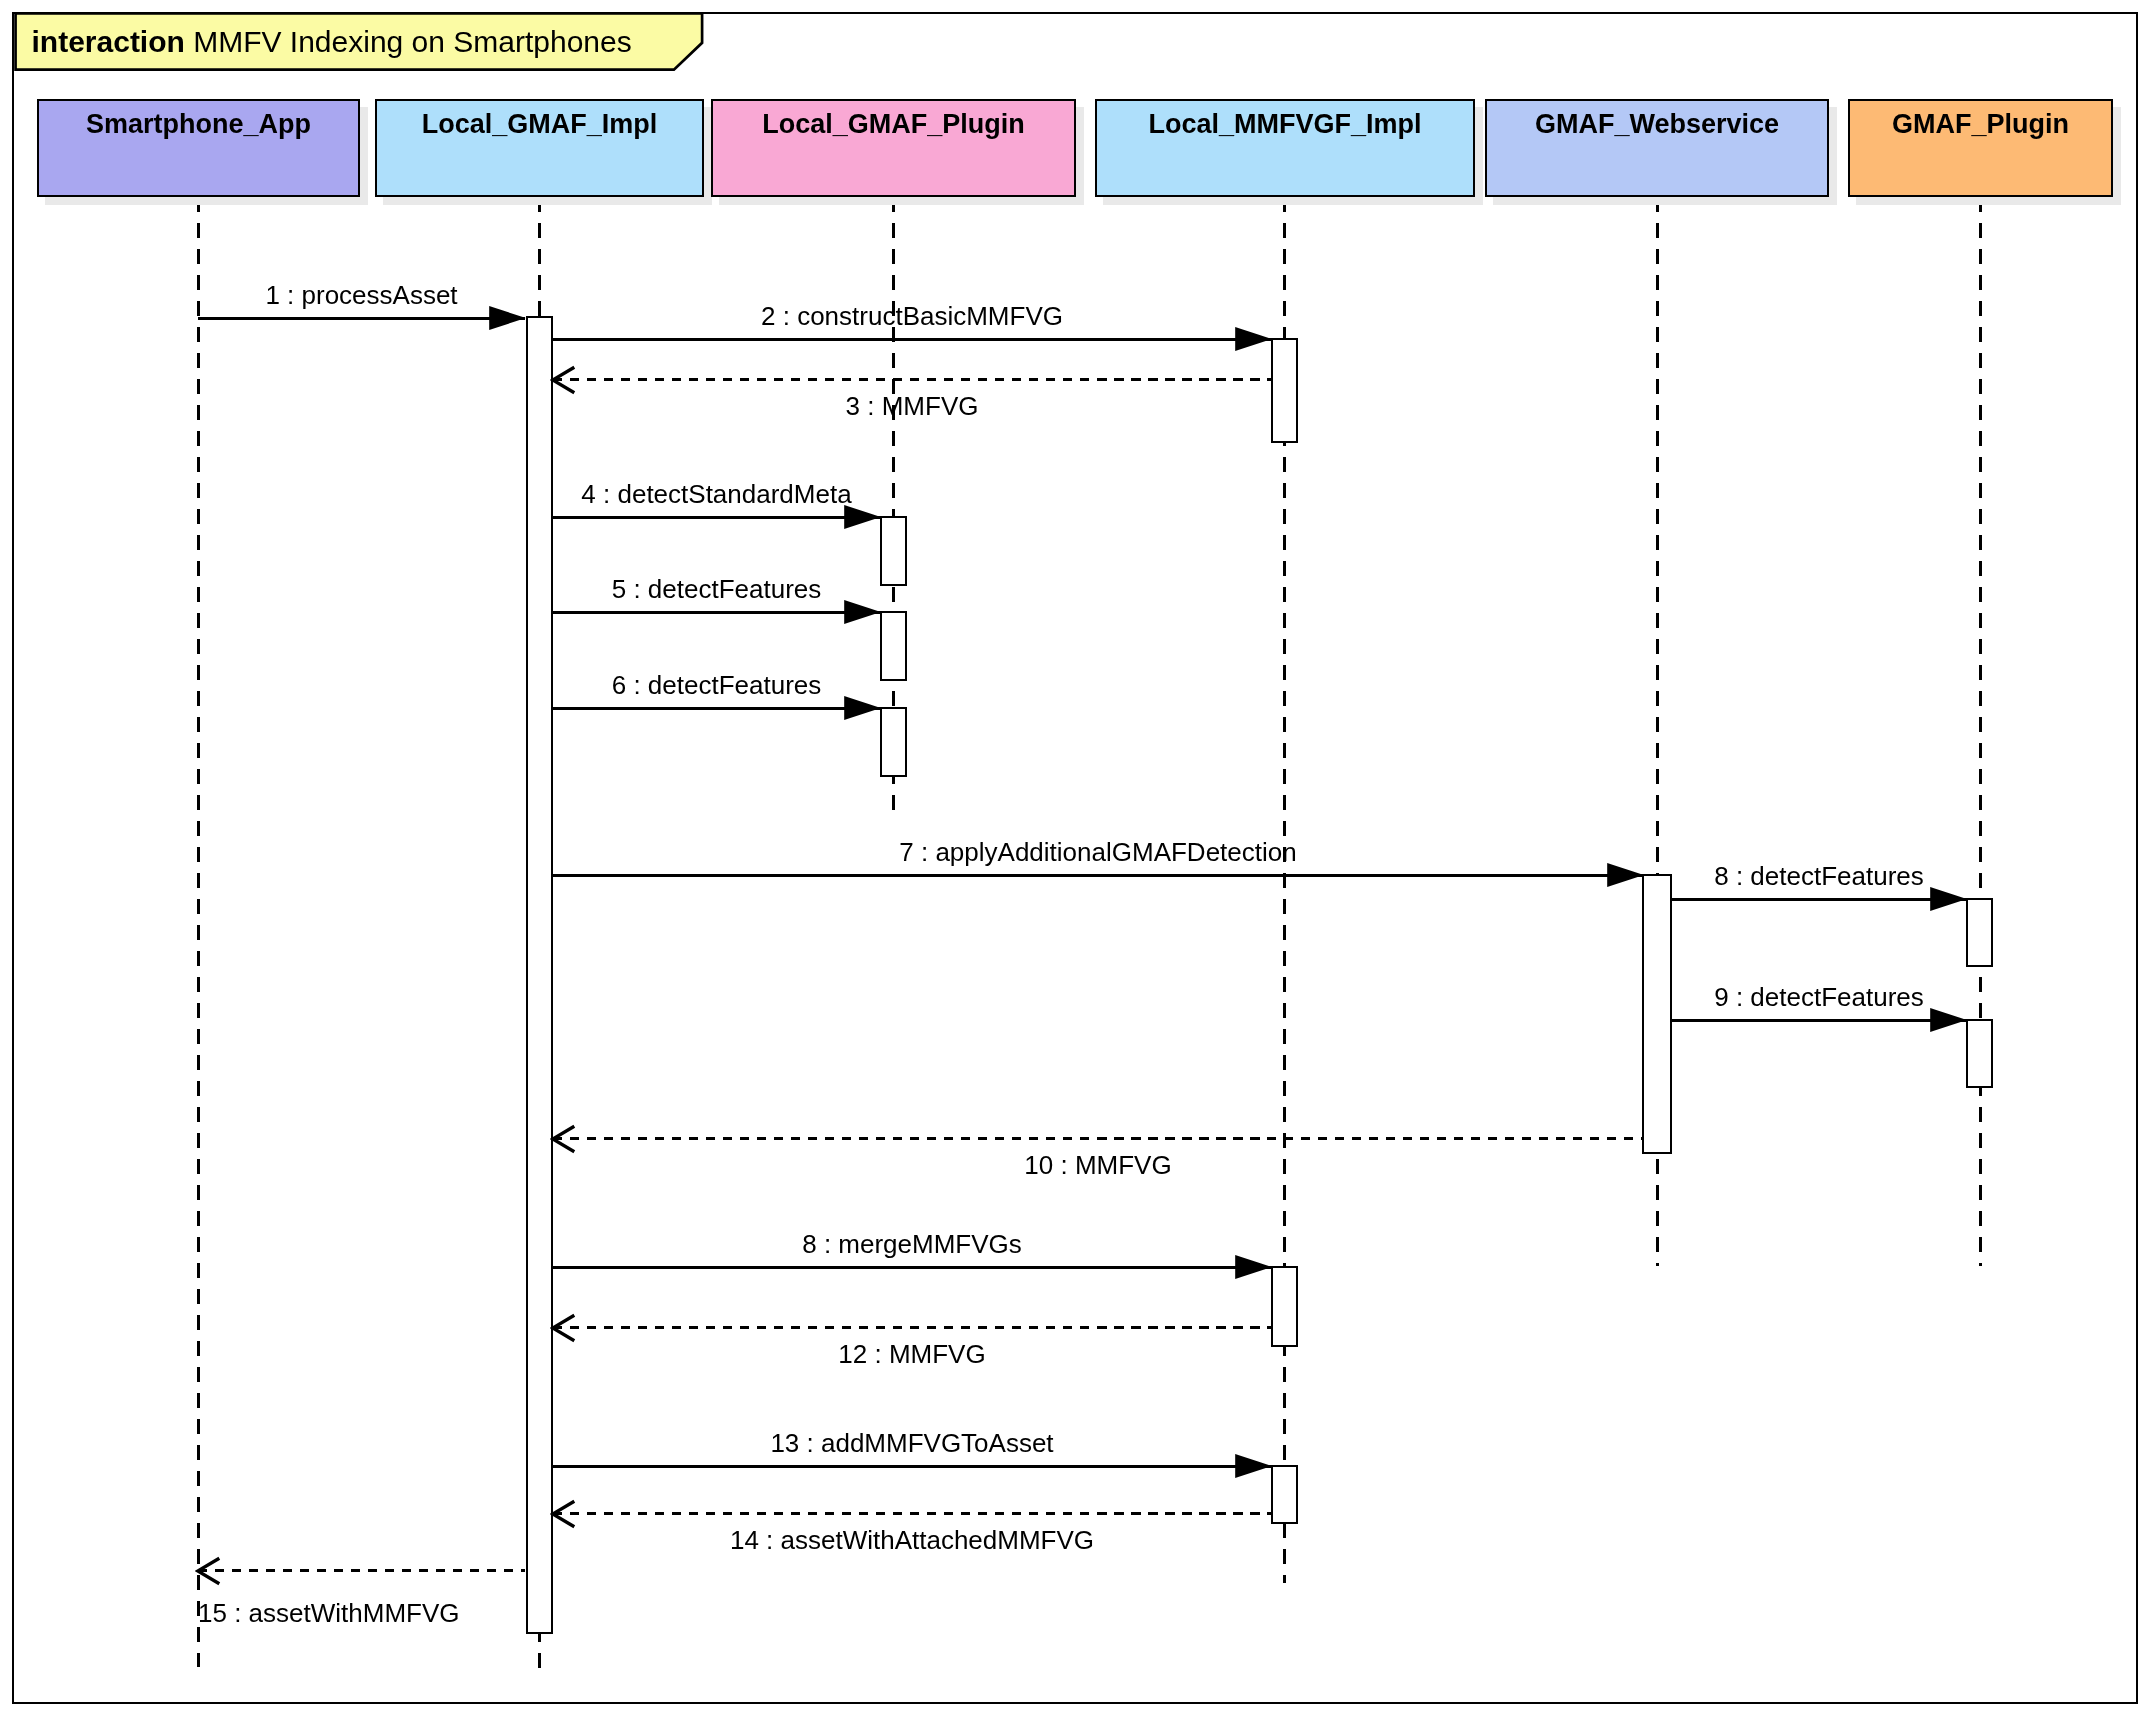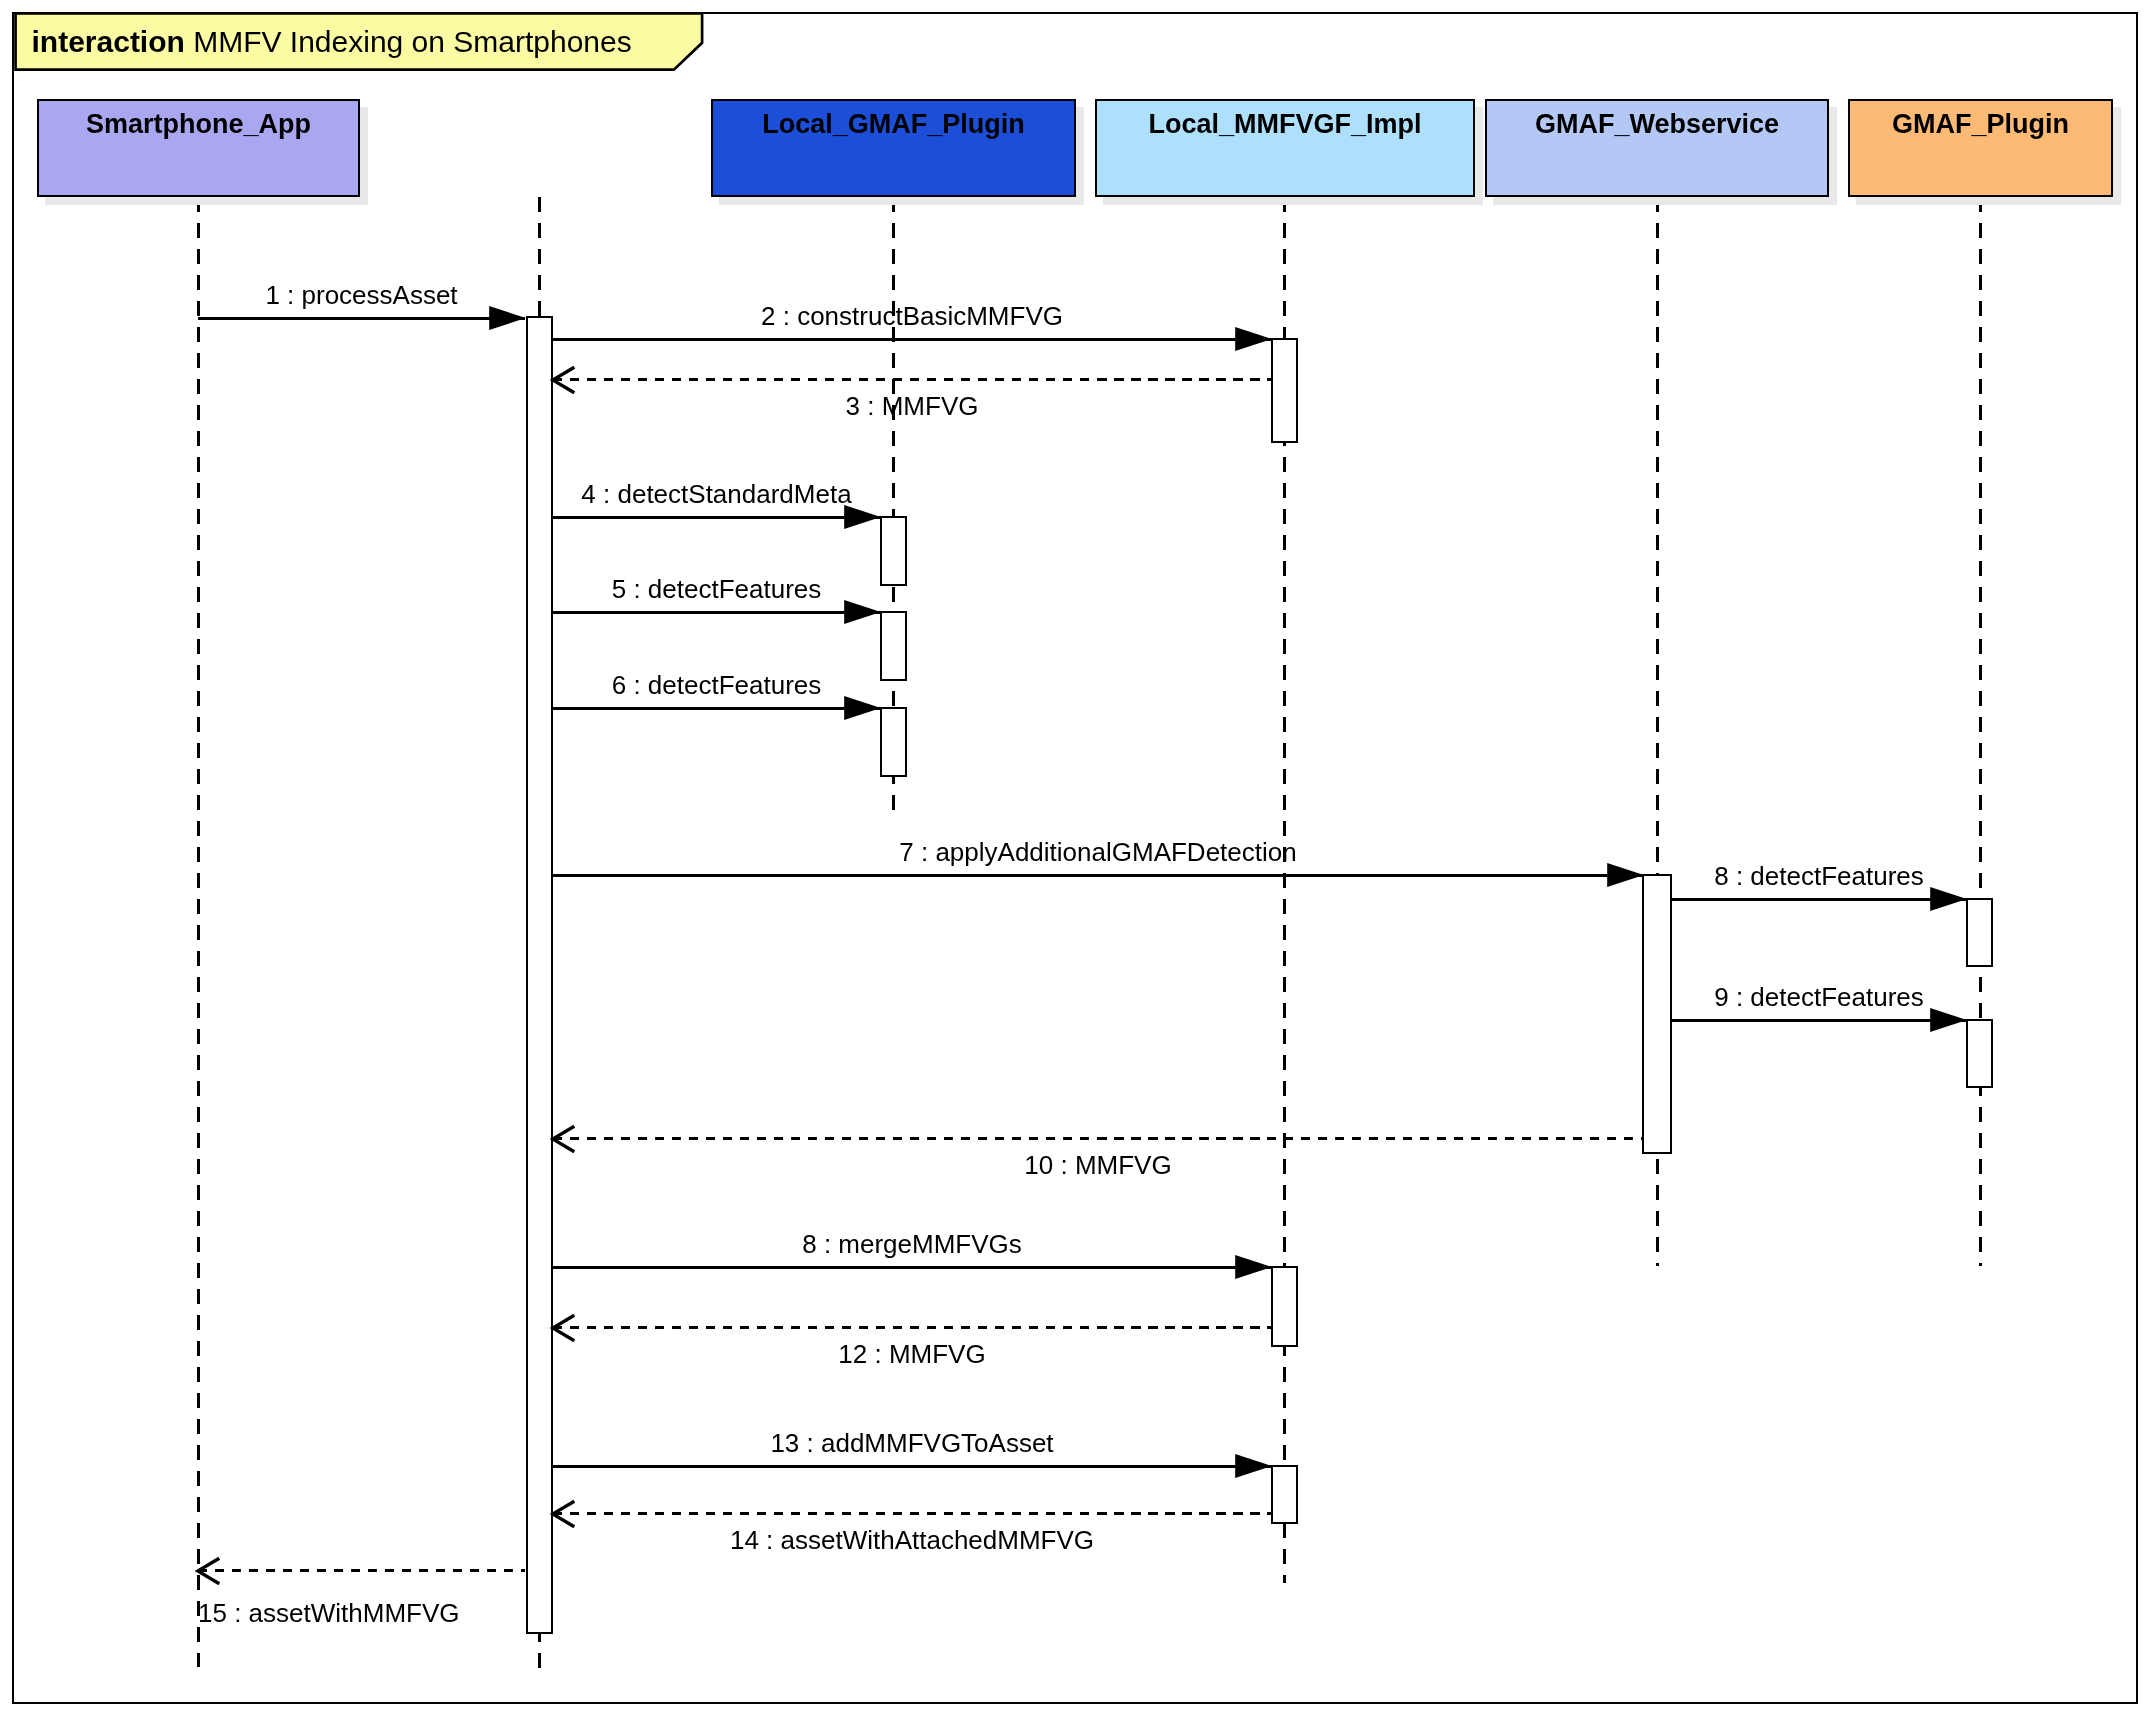--- a/index.html
+++ b/index.html
@@ -209,21 +209,24 @@
     <div class="line dashed"></div>
     <div class="lbl below left-align">15 : assetWithMMFVG</div>
     <svg class="head open" width="27" height="30" viewBox="0 0 40 44">
         <path d="M36 3 L4 22 L36 41" fill="none" stroke="#000" stroke-width="5"></path>
       </svg>
   </div>
 
   <div class="head-box" style="left:37px;width:323px;background:#a9a7f0">
     <span>Smartphone_App</span>
   </div>
-  <div class="head-box" style="left:711px;width:365px;background:#1d4ed8">
+  <div class="head-box" style="left:375px;width:329px;background:#aedffb">
+    <span>Local_GMAF_Impl</span>
+  </div>
+  <div class="head-box" style="left:711px;width:365px;background:#f9a8d4">
     <span>Local_GMAF_Plugin</span>
   </div>
   <div class="head-box" style="left:1095px;width:380px;background:#aedffb">
     <span>Local_MMFVGF_Impl</span>
   </div>
   <div class="head-box" style="left:1485px;width:344px;background:#b4c8f6">
     <span>GMAF_Webservice</span>
   </div>
   <div class="head-box" style="left:1848px;width:265px;background:#fdba74">
     <span>GMAF_Plugin</span>

